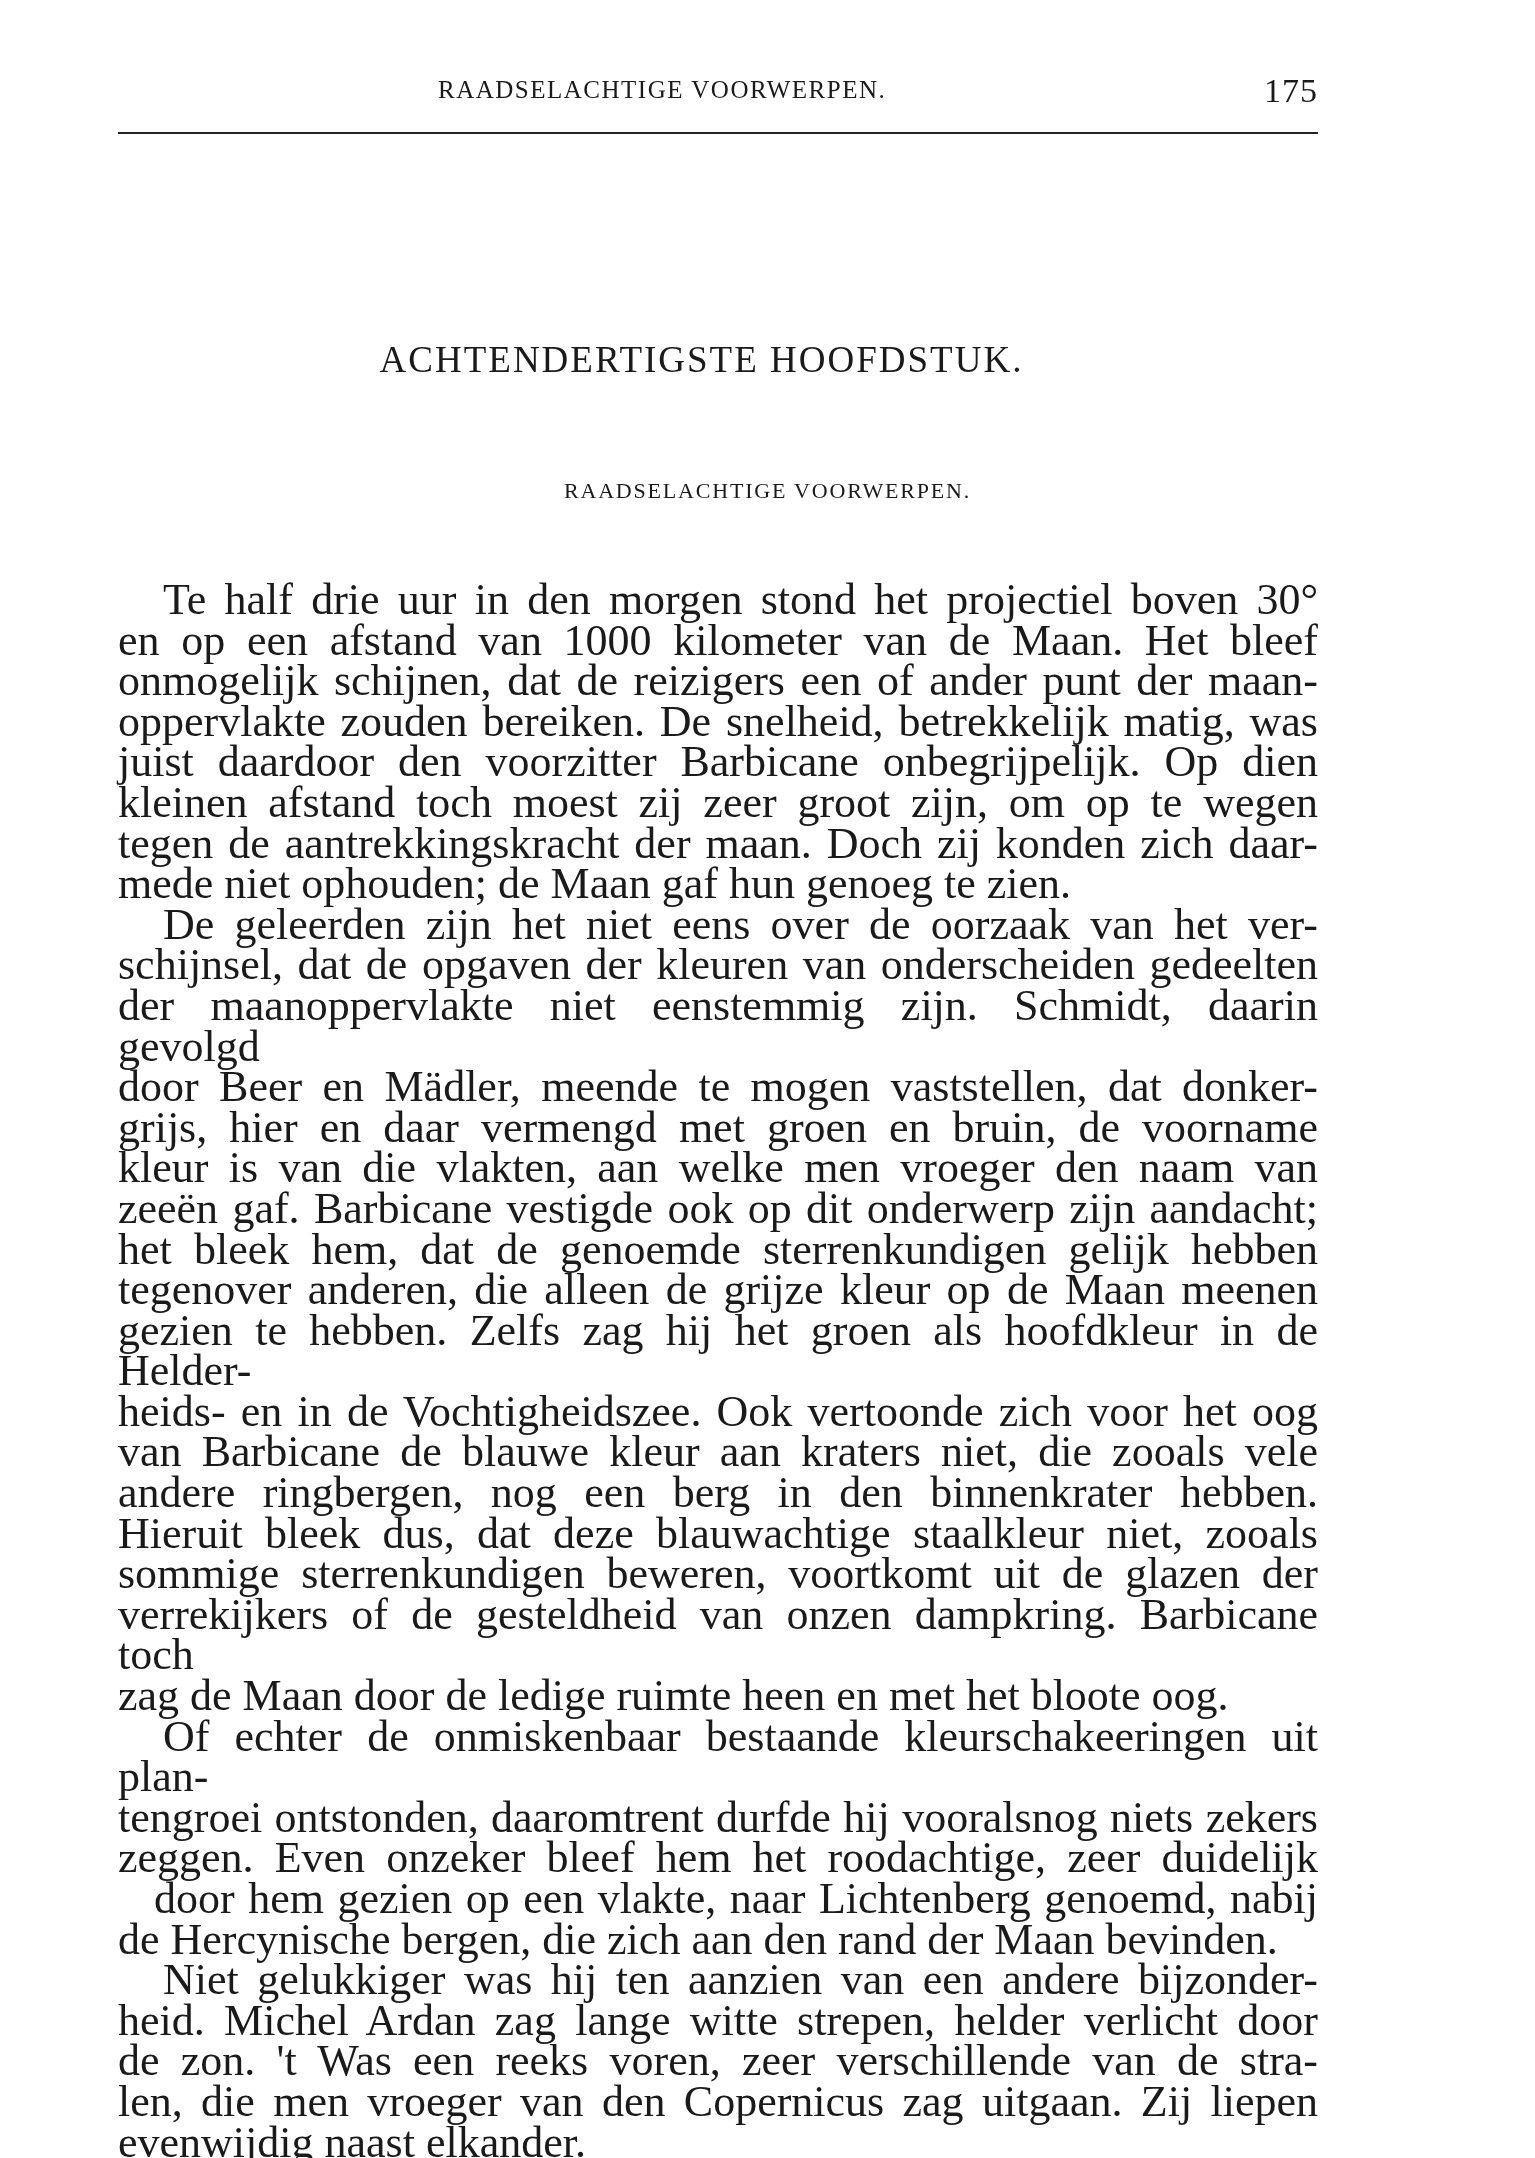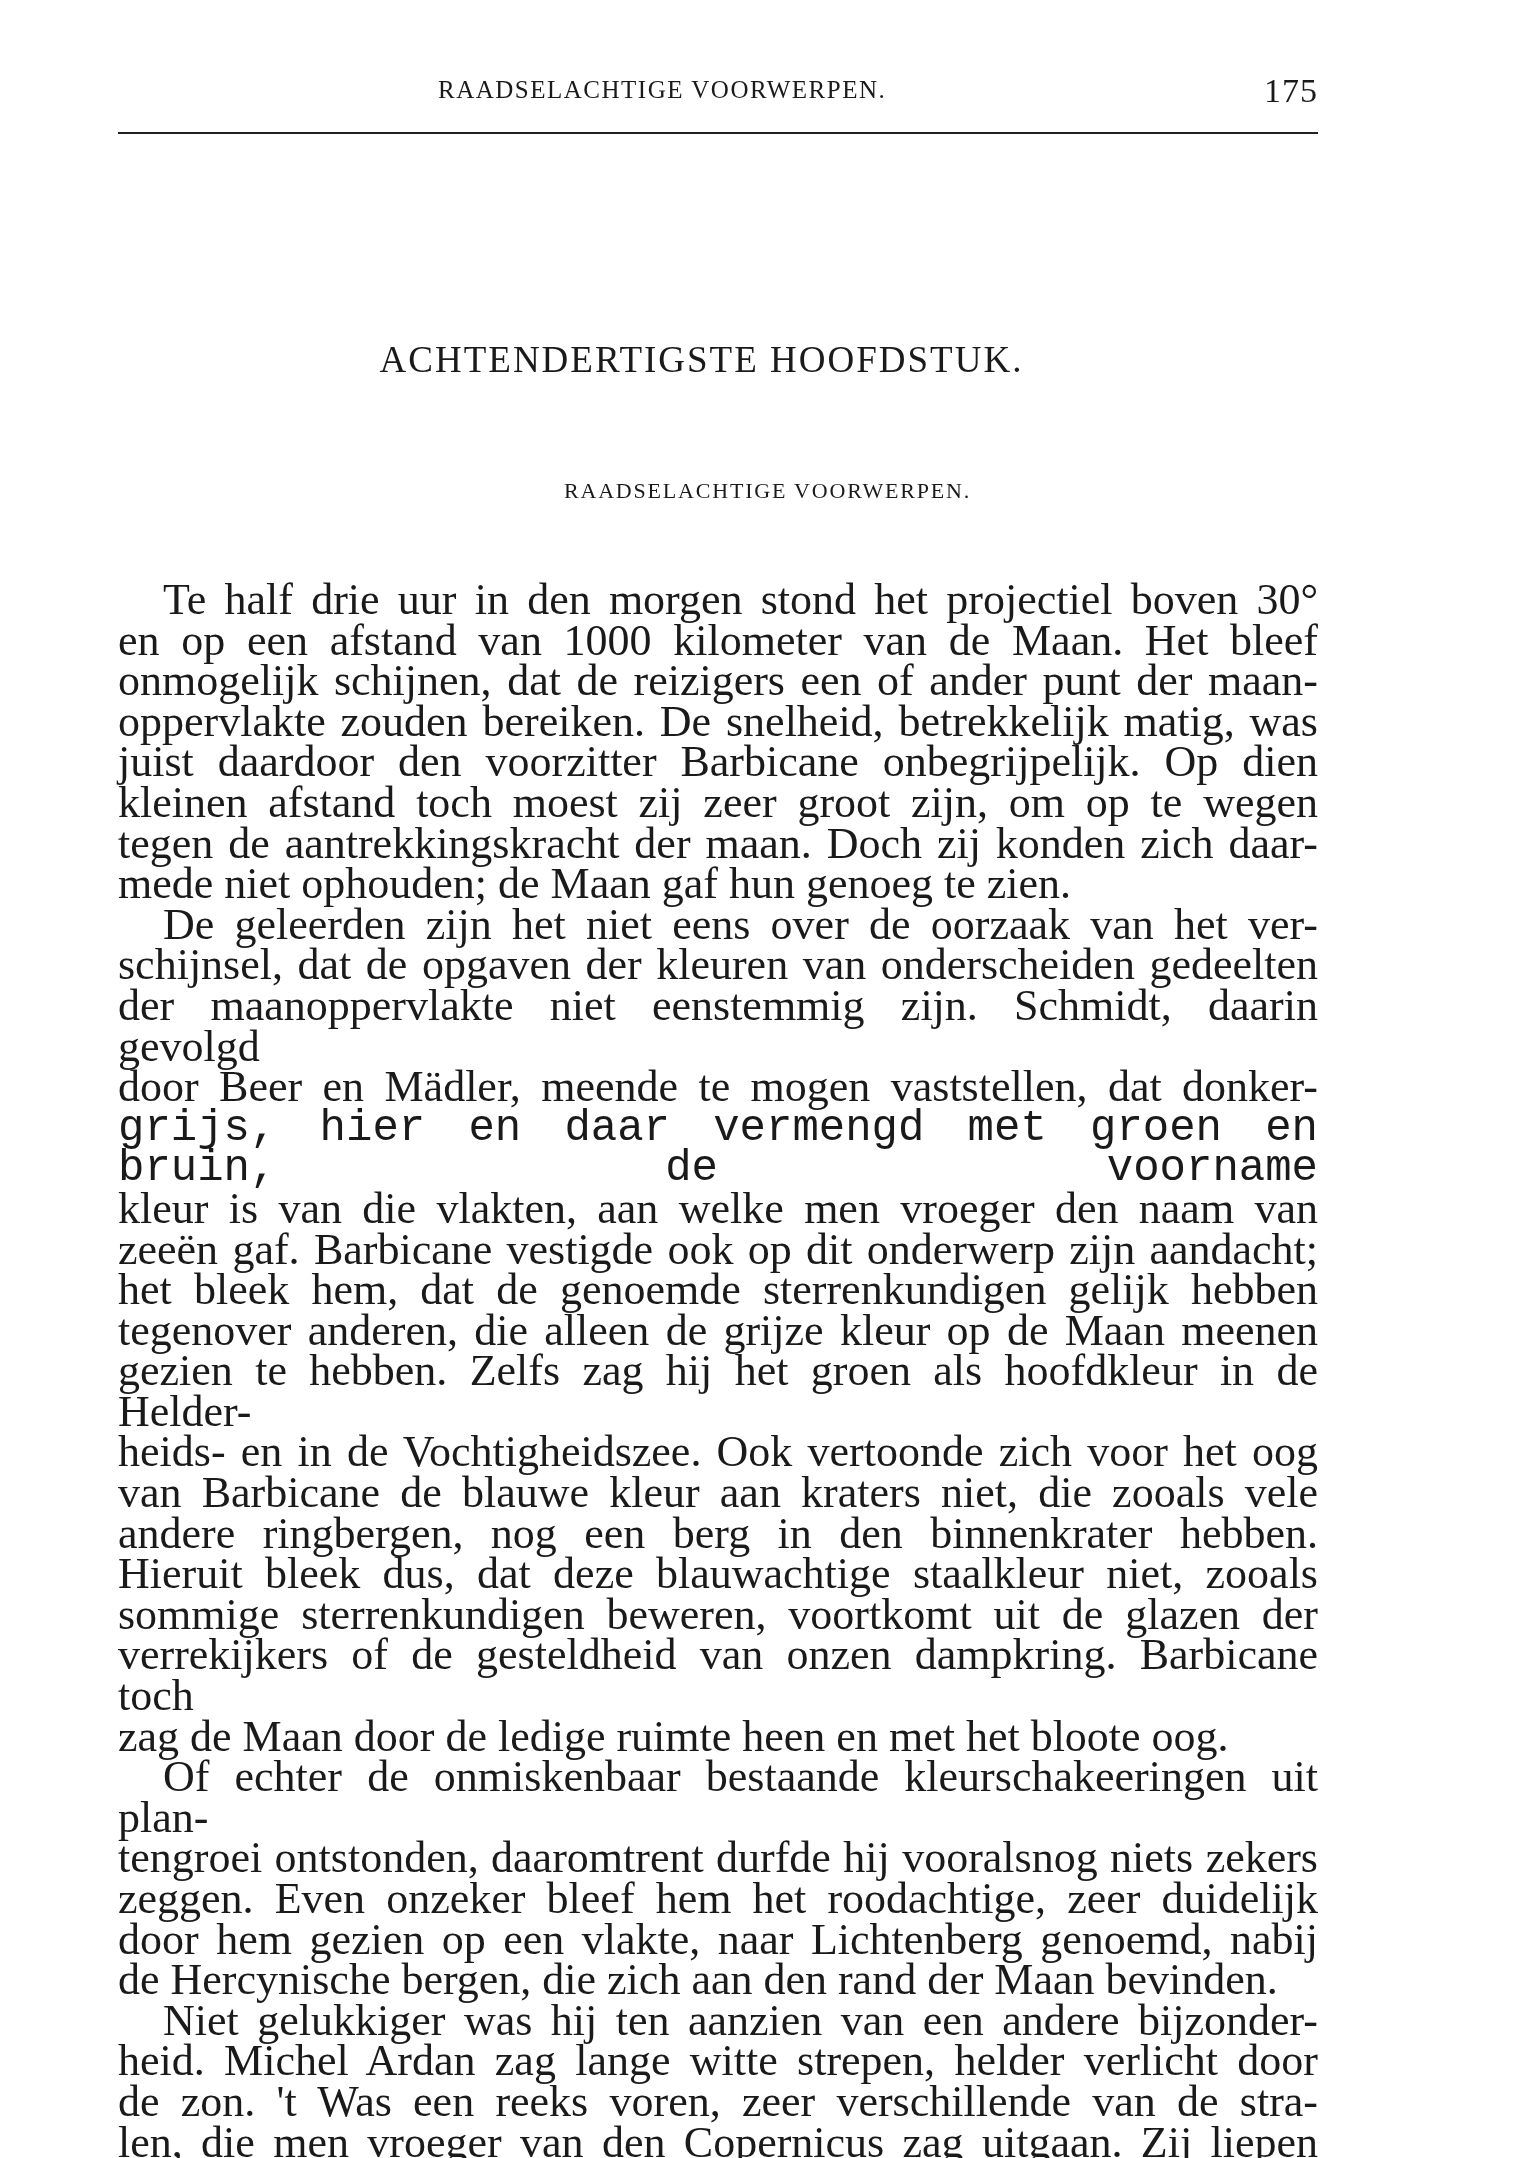--- a/index.html
+++ b/index.html
@@ -36,39 +36,39 @@
       <span class="line" style="text-indent: 0px;">juist daardoor den voorzitter Barbicane onbegrijpelijk. Op dien</span>
       <span class="line" style="text-indent: 0px;">kleinen afstand toch moest zij zeer groot zijn, om op te wegen</span>
       <span class="line" style="text-indent: 0px;">tegen de aantrekkingskracht der maan. Doch zij konden zich daar-</span>
       <span class="line last" style="text-indent: 0px;">mede niet ophouden; de Maan gaf hun genoeg te zien.</span>
     </p>
     <p>
       <span class="line">De geleerden zijn het niet eens over de oorzaak van het ver-</span>
       <span class="line" style="text-indent: 0px;">schijnsel, dat de opgaven der kleuren van onderscheiden gedeelten</span>
       <span class="line" style="text-indent: 0px;">der maanoppervlakte niet eenstemmig zijn. Schmidt, daarin gevolgd</span>
       <span class="line" style="text-indent: 0px;">door Beer en Mädler, meende te mogen vaststellen, dat donker-</span>
-      <span class="line" style="text-indent: 0px; font-family: Liberation Mono, monospace;">grijs, hier en daar vermengd met groen en bruin, de voorname</span>
+      <span class="line" style="text-indent: 0px;">grijs, hier en daar vermengd met groen en bruin, de voorname</span>
       <span class="line" style="text-indent: 0px;">kleur is van die vlakten, aan welke men vroeger den naam van</span>
       <span class="line" style="text-indent: 0px;">zeeën gaf. Barbicane vestigde ook op dit onderwerp zijn aandacht;</span>
       <span class="line" style="text-indent: 0px;">het bleek hem, dat de genoemde sterrenkundigen gelijk hebben</span>
       <span class="line" style="text-indent: 0px;">tegenover anderen, die alleen de grijze kleur op de Maan meenen</span>
       <span class="line" style="text-indent: 0px;">gezien te hebben. Zelfs zag hij het groen als hoofdkleur in de Helder-</span>
       <span class="line" style="text-indent: 0px;">heids- en in de Vochtigheidszee. Ook vertoonde zich voor het oog</span>
       <span class="line" style="text-indent: 0px;">van Barbicane de blauwe kleur aan kraters niet, die zooals vele</span>
       <span class="line" style="text-indent: 0px;">andere ringbergen, nog een berg in den binnenkrater hebben.</span>
       <span class="line" style="text-indent: 0px;">Hieruit bleek dus, dat deze blauwachtige staalkleur niet, zooals</span>
       <span class="line" style="text-indent: 0px;">sommige sterrenkundigen beweren, voortkomt uit de glazen der</span>
       <span class="line" style="text-indent: 0px;">verrekijkers of de gesteldheid van onzen dampkring. Barbicane toch</span>
       <span class="line last" style="text-indent: 0px;">zag de Maan door de ledige ruimte heen en met het bloote oog.</span>
     </p>
     <p>
       <span class="line">Of echter de onmiskenbaar bestaande kleurschakeeringen uit plan-</span>
       <span class="line" style="text-indent: 0px;">tengroei ontstonden, daaromtrent durfde hij vooralsnog niets zekers</span>
       <span class="line" style="text-indent: 0px;">zeggen. Even onzeker bleef hem het roodachtige, zeer duidelijk</span>
-      <span class="line" style="text-indent: 0px;">door hem gezien op een vlakte, naar Lichtenberg genoemd, nabij</span>
+      <span class="line" style="text-indent: 0px; margin-left: 36px;">door hem gezien op een vlakte, naar Lichtenberg genoemd, nabij</span>
       <span class="line last" style="text-indent: 0px;">de Hercynische bergen, die zich aan den rand der Maan bevinden.</span>
     </p>
     <p>
       <span class="line">Niet gelukkiger was hij ten aanzien van een andere bijzonder-</span>
       <span class="line" style="text-indent: 0px;">heid. Michel Ardan zag lange witte strepen, helder verlicht door</span>
       <span class="line" style="text-indent: 0px;">de zon. 't Was een reeks voren, zeer verschillende van de stra-</span>
       <span class="line" style="text-indent: 0px;">len, die men vroeger van den Copernicus zag uitgaan. Zij liepen</span>
       <span class="line last" style="text-indent: 0px;">evenwijdig naast elkander.</span>
     </p>
   </div>

